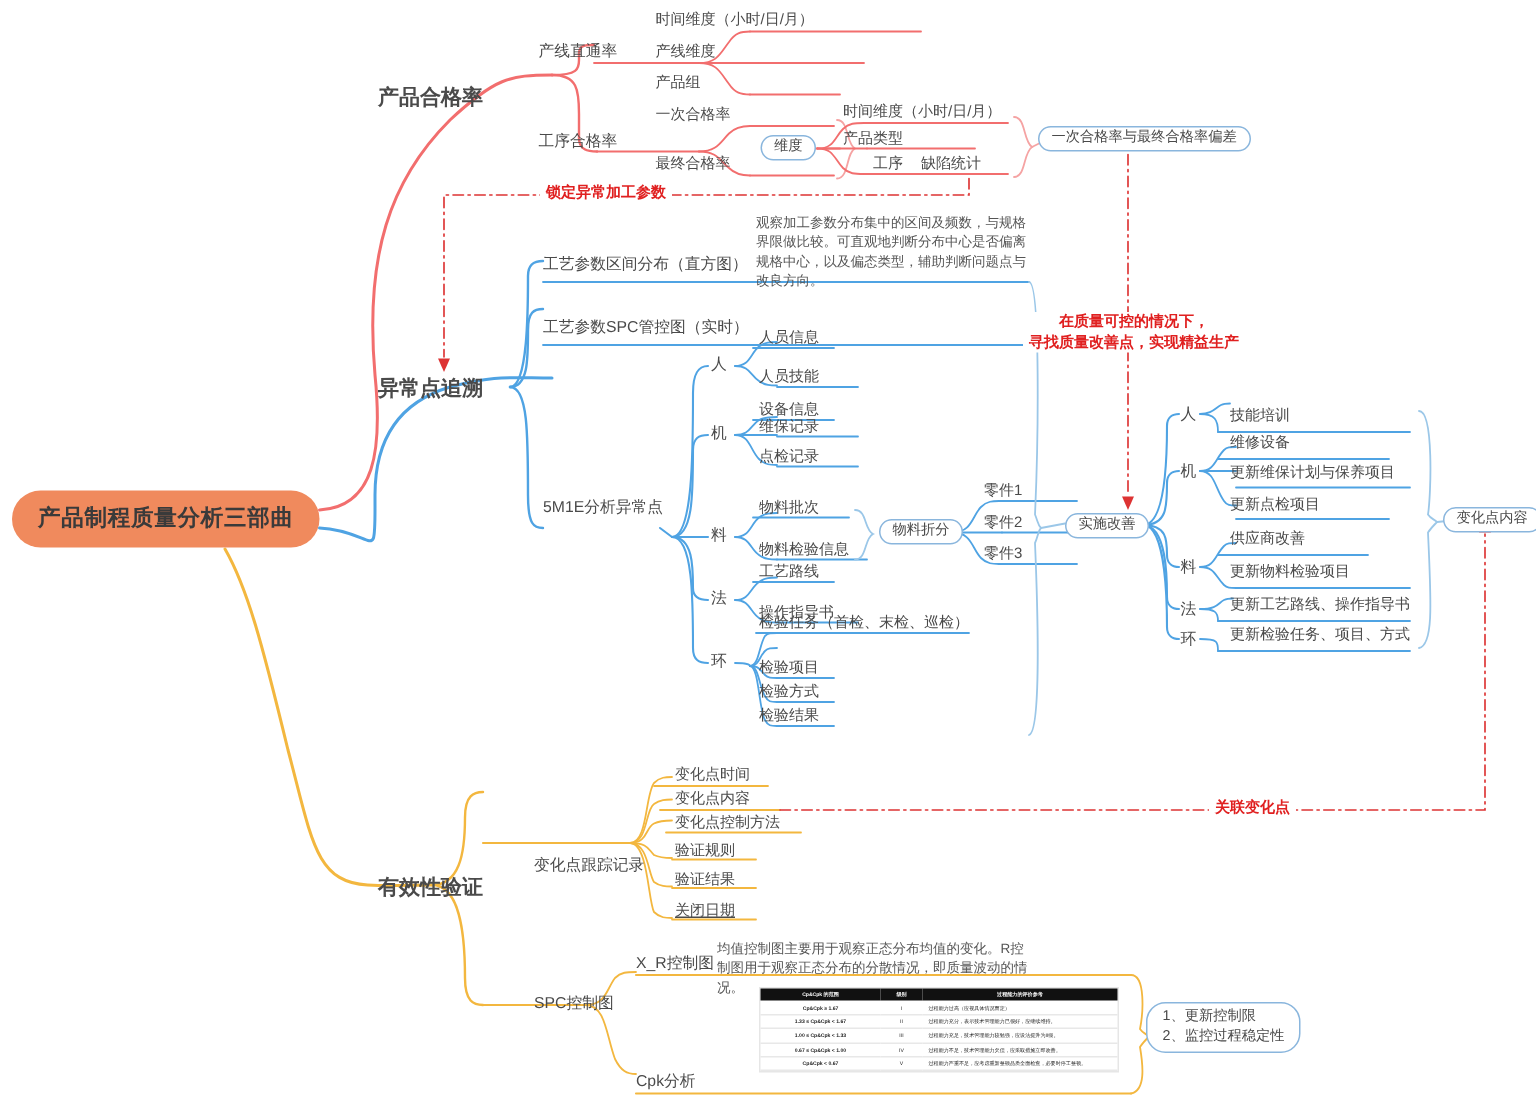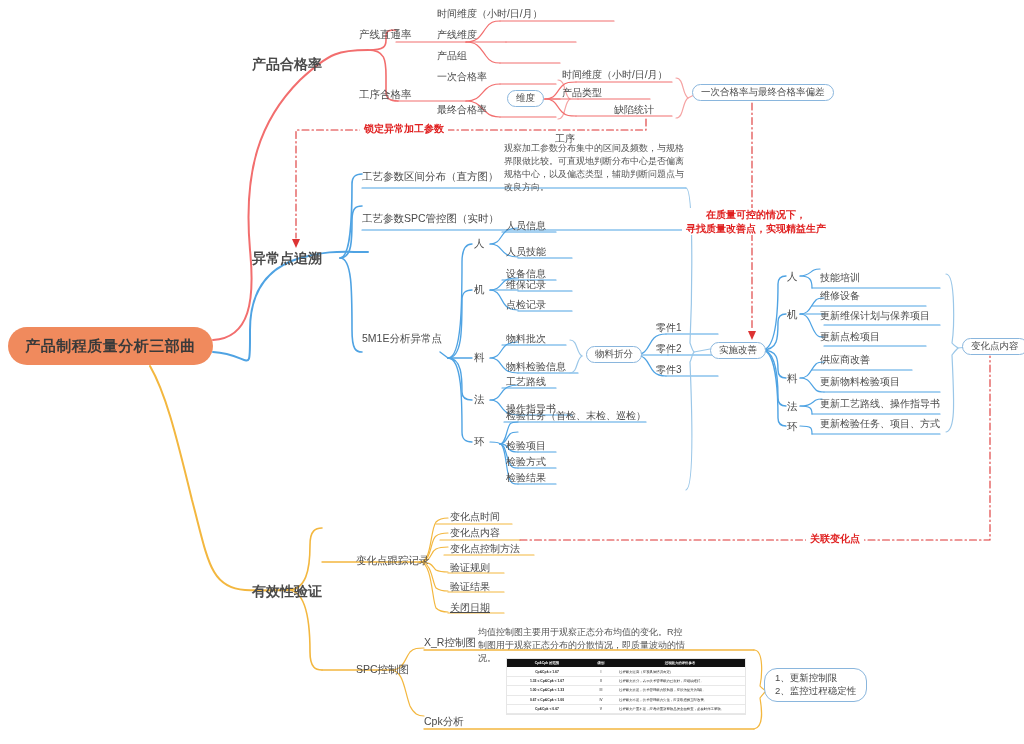--- a/index.html
+++ b/index.html
@@ -255,21 +255,21 @@
   <div class="node lvl3" style="left:437px;top:29px;">产线维度</div>
   <div class="node lvl3" style="left:437px;top:50px;">产品组</div>
 
   <div class="node lvl3" style="left:437px;top:71px;">一次合格率</div>
   <div class="node lvl3" style="left:437px;top:104px;">最终合格率</div>
 
   <div class="node pill" style="left:507px;top:90px;">维度</div>
 
   <div class="node lvl3" style="left:562px;top:69px;">时间维度（小时/日/月）</div>
   <div class="node lvl3" style="left:562px;top:87px;">产品类型</div>
-  <div class="node lvl3" style="left:555px;top:104px;margin-top:29px;">工序</div>
+  <div class="node lvl3" style="left:582px;top:104px;">工序</div>
   <div class="node lvl3" style="left:614px;top:104px;">缺陷统计</div>
 
   <div class="node pill" style="left:692px;top:84px;">一次合格率与最终合格率偏差</div>
 
   <div class="node lvl1" style="left:252px;top:250px;">异常点追溯</div>
 
   <div class="node lvl2" style="left:362px;top:170px;">工艺参数区间分布（直方图）</div>
   <div class="node desc" style="left:504px;top:142px;width:186px;">观察加工参数分布集中的区间及频数，与规格界限做比较。可直观地判断分布中心是否偏离规格中心，以及偏态类型，辅助判断问题点与改良方向。</div>
 
   <div class="node lvl2" style="left:362px;top:212px;">工艺参数SPC管控图（实时）</div>
@@ -319,21 +319,21 @@
   <div class="node lvl3" style="left:820px;top:331px;">更新点检项目</div>
   <div class="node lvl3" style="left:820px;top:354px;">供应商改善</div>
   <div class="node lvl3" style="left:820px;top:376px;">更新物料检验项目</div>
   <div class="node lvl3" style="left:820px;top:398px;">更新工艺路线、操作指导书</div>
   <div class="node lvl3" style="left:820px;top:418px;">更新检验任务、项目、方式</div>
 
   <div class="node pill" style="left:962px;top:338px;">变化点内容</div>
 
   <div class="node lvl1" style="left:252px;top:583px;">有效性验证</div>
 
-  <div class="node lvl2" style="left:356px;top:555px;font-family:Liberation Mono, monospace;">变化点跟踪记录</div>
+  <div class="node lvl2" style="left:356px;top:571px;">变化点跟踪记录</div>
 
   <div class="node lvl3" style="left:450px;top:511px;">变化点时间</div>
   <div class="node lvl3" style="left:450px;top:527px;">变化点内容</div>
   <div class="node lvl3" style="left:450px;top:543px;">变化点控制方法</div>
   <div class="node lvl3" style="left:450px;top:562px;">验证规则</div>
   <div class="node lvl3" style="left:450px;top:581px;">验证结果</div>
   <div class="node lvl3" style="left:450px;top:602px;text-decoration:underline;">关闭日期</div>
 
   <div class="node lvl2" style="left:356px;top:663px;">SPC控制图</div>
 

